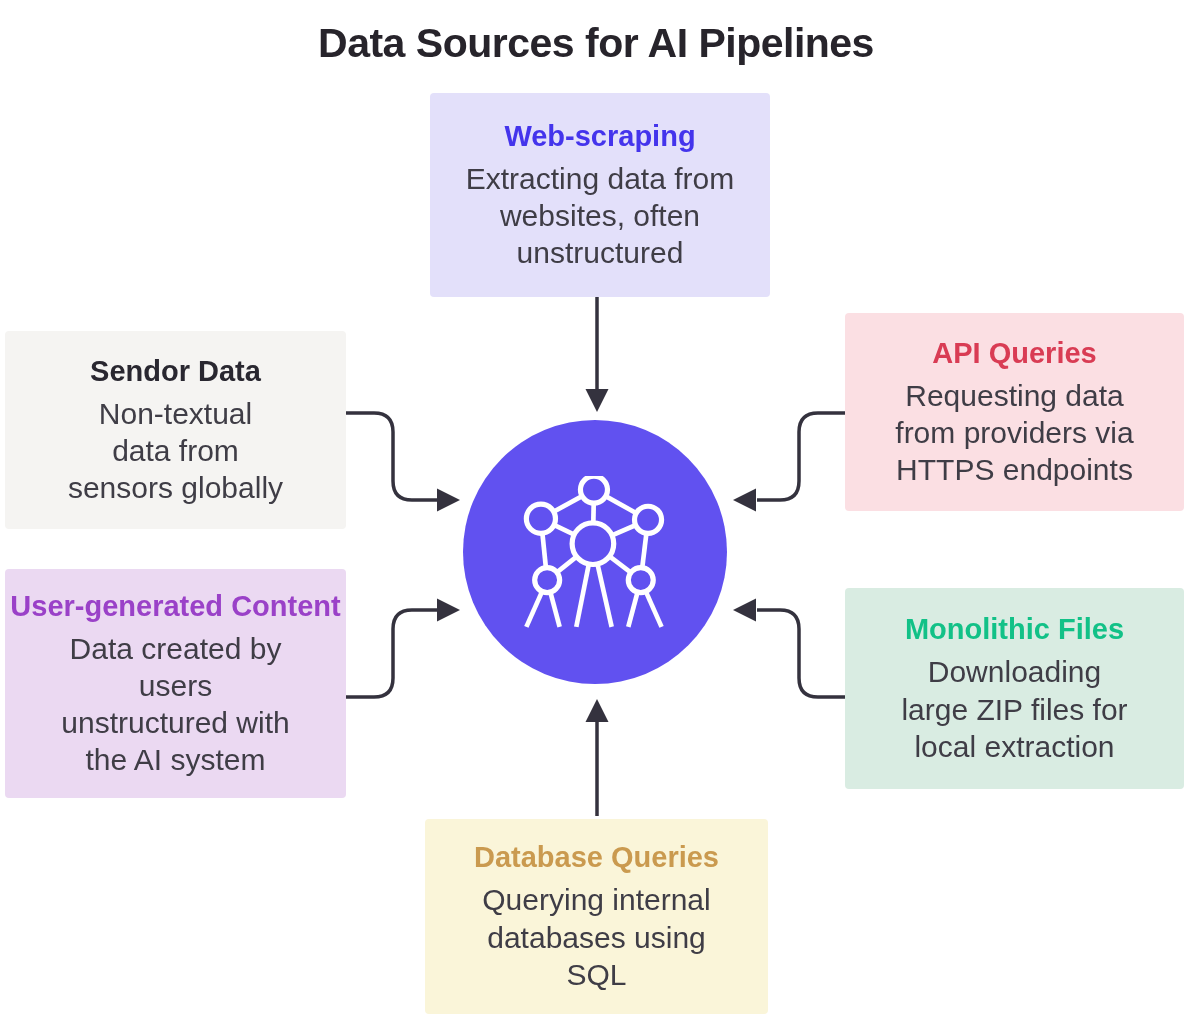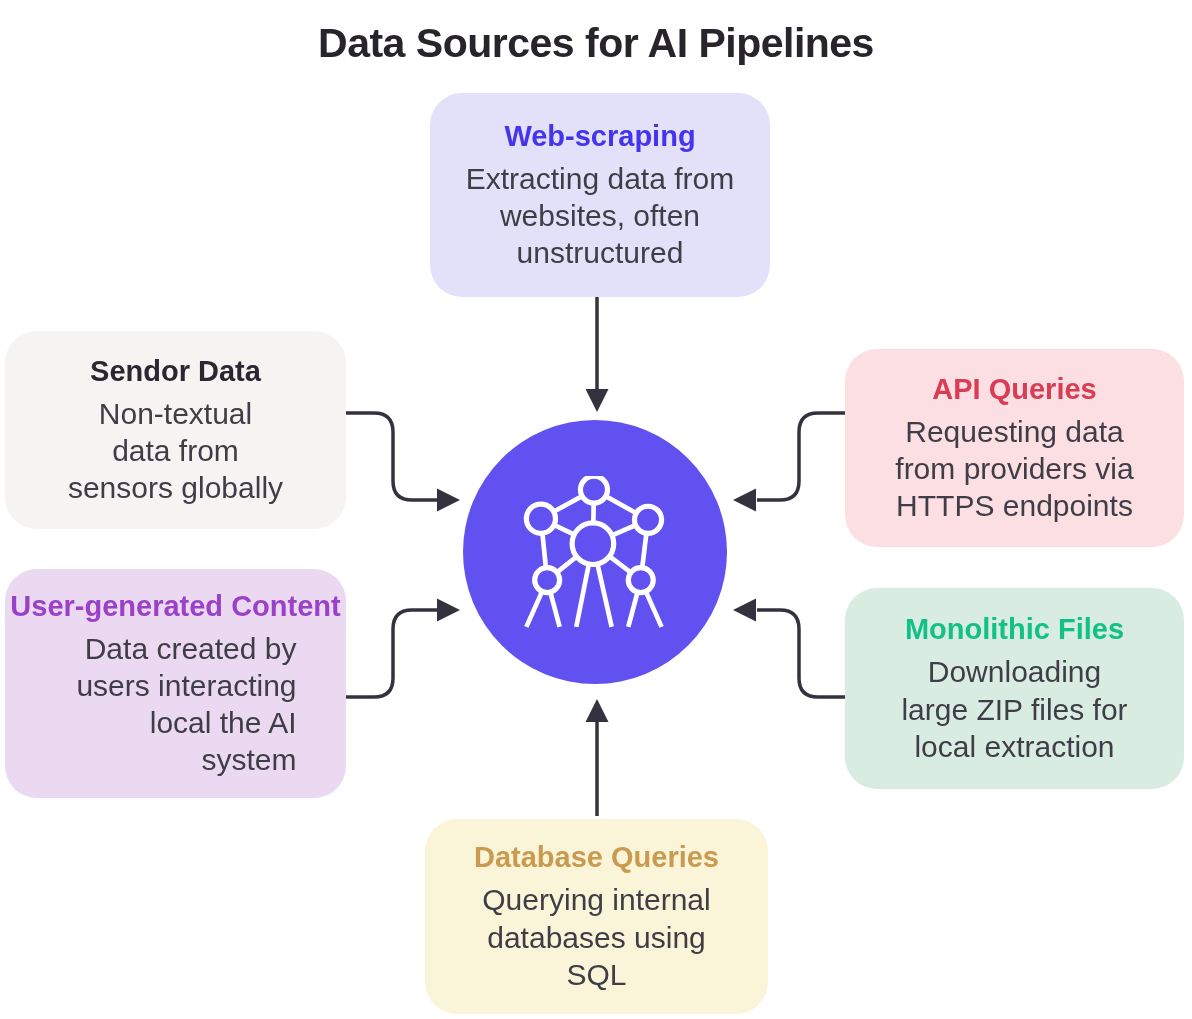--- a/index.html
+++ b/index.html
@@ -7,30 +7,30 @@
     width:1192px;height:1019px;position:relative;background:#ffffff;
     font-family:"Liberation Sans", sans-serif;overflow:hidden;
   }
   .canvas{position:absolute;inset:0;width:1192px;height:1019px;}
   .main-title{
     position:absolute;top:20px;left:0;width:100%;text-align:center;
     font-size:41px;font-weight:700;color:#27242b;letter-spacing:-0.5px;
   }
   .arrow-layer{position:absolute;inset:0;z-index:1;}
   .node{
-    position:absolute;z-index:2;border-radius:32px;
+    position:absolute;z-index:2;border-radius:4px;
     display:flex;flex-direction:column;justify-content:center;align-items:center;
     text-align:center;padding:10px 2px;box-sizing:border-box;
   }
   .node-title{font-size:29px;font-weight:700;line-height:1.18;margin:0 0 7px 0;}
   .node-desc{font-size:30px;font-weight:400;line-height:1.24;color:#3f3d46;margin:0;}
   .pos-top{left:430px;top:93px;width:340px;height:204px;}
   .pos-left-top{left:5px;top:331px;width:341px;height:198px;}
   .pos-left-bottom{left:5px;top:569px;width:341px;height:229px;}
-  .pos-right-top{left:845px;top:313px;width:339px;height:198px;margin-top:36px;}
+  .pos-right-top{left:845px;top:313px;width:339px;height:198px;}
   .pos-right-bottom{left:845px;top:588px;width:339px;height:201px;}
   .pos-bottom{left:425px;top:819px;width:343px;height:195px;}
   .pos-top .node-desc{max-width:274px;}
   .pos-left-top .node-desc{max-width:220px;}
   .pos-left-bottom .node-desc{max-width:242px;}
   .pos-right-top .node-desc{max-width:248px;}
   .pos-right-bottom .node-desc{max-width:246px;}
   .pos-bottom .node-desc{max-width:246px;}
   .center-circle{
     position:absolute;z-index:2;left:463px;top:420px;width:264px;height:264px;
@@ -73,23 +73,23 @@
   <div class="node pos-top" style="background: rgb(227, 224, 250);">
     <div class="node-title" style="color: rgb(68, 52, 236);">Web-scraping</div>
     <p class="node-desc">Extracting data from websites, often unstructured</p>
   </div>
 
   <div class="node pos-left-top" style="background: rgb(245, 244, 242);">
     <div class="node-title" style="color: rgb(41, 39, 48);">Sendor Data</div>
     <p class="node-desc">Non-textual data from sensors globally</p>
   </div>
 
-  <div class="node pos-left-bottom" style="background: rgb(235, 217, 242); text-align: right;">
+  <div class="node pos-left-bottom" style="background: rgb(235, 217, 242);">
     <div class="node-title" style="color: rgb(154, 65, 200);">User-generated Content</div>
-    <p class="node-desc">Data created by users interacting local the AI system</p>
+    <p class="node-desc">Data created by users unstructured with the AI system</p>
   </div>
 
   <div class="node pos-right-top" style="background: rgb(251, 223, 227);">
     <div class="node-title" style="color: rgb(217, 60, 84);">API Queries</div>
     <p class="node-desc">Requesting data from providers via HTTPS endpoints</p>
   </div>
 
   <div class="node pos-right-bottom" style="background: rgb(217, 236, 226); text-align: center;">
     <div class="node-title" style="color: rgb(18, 193, 135);">Monolithic Files</div>
     <p class="node-desc">Downloading large ZIP files for local extraction</p>

